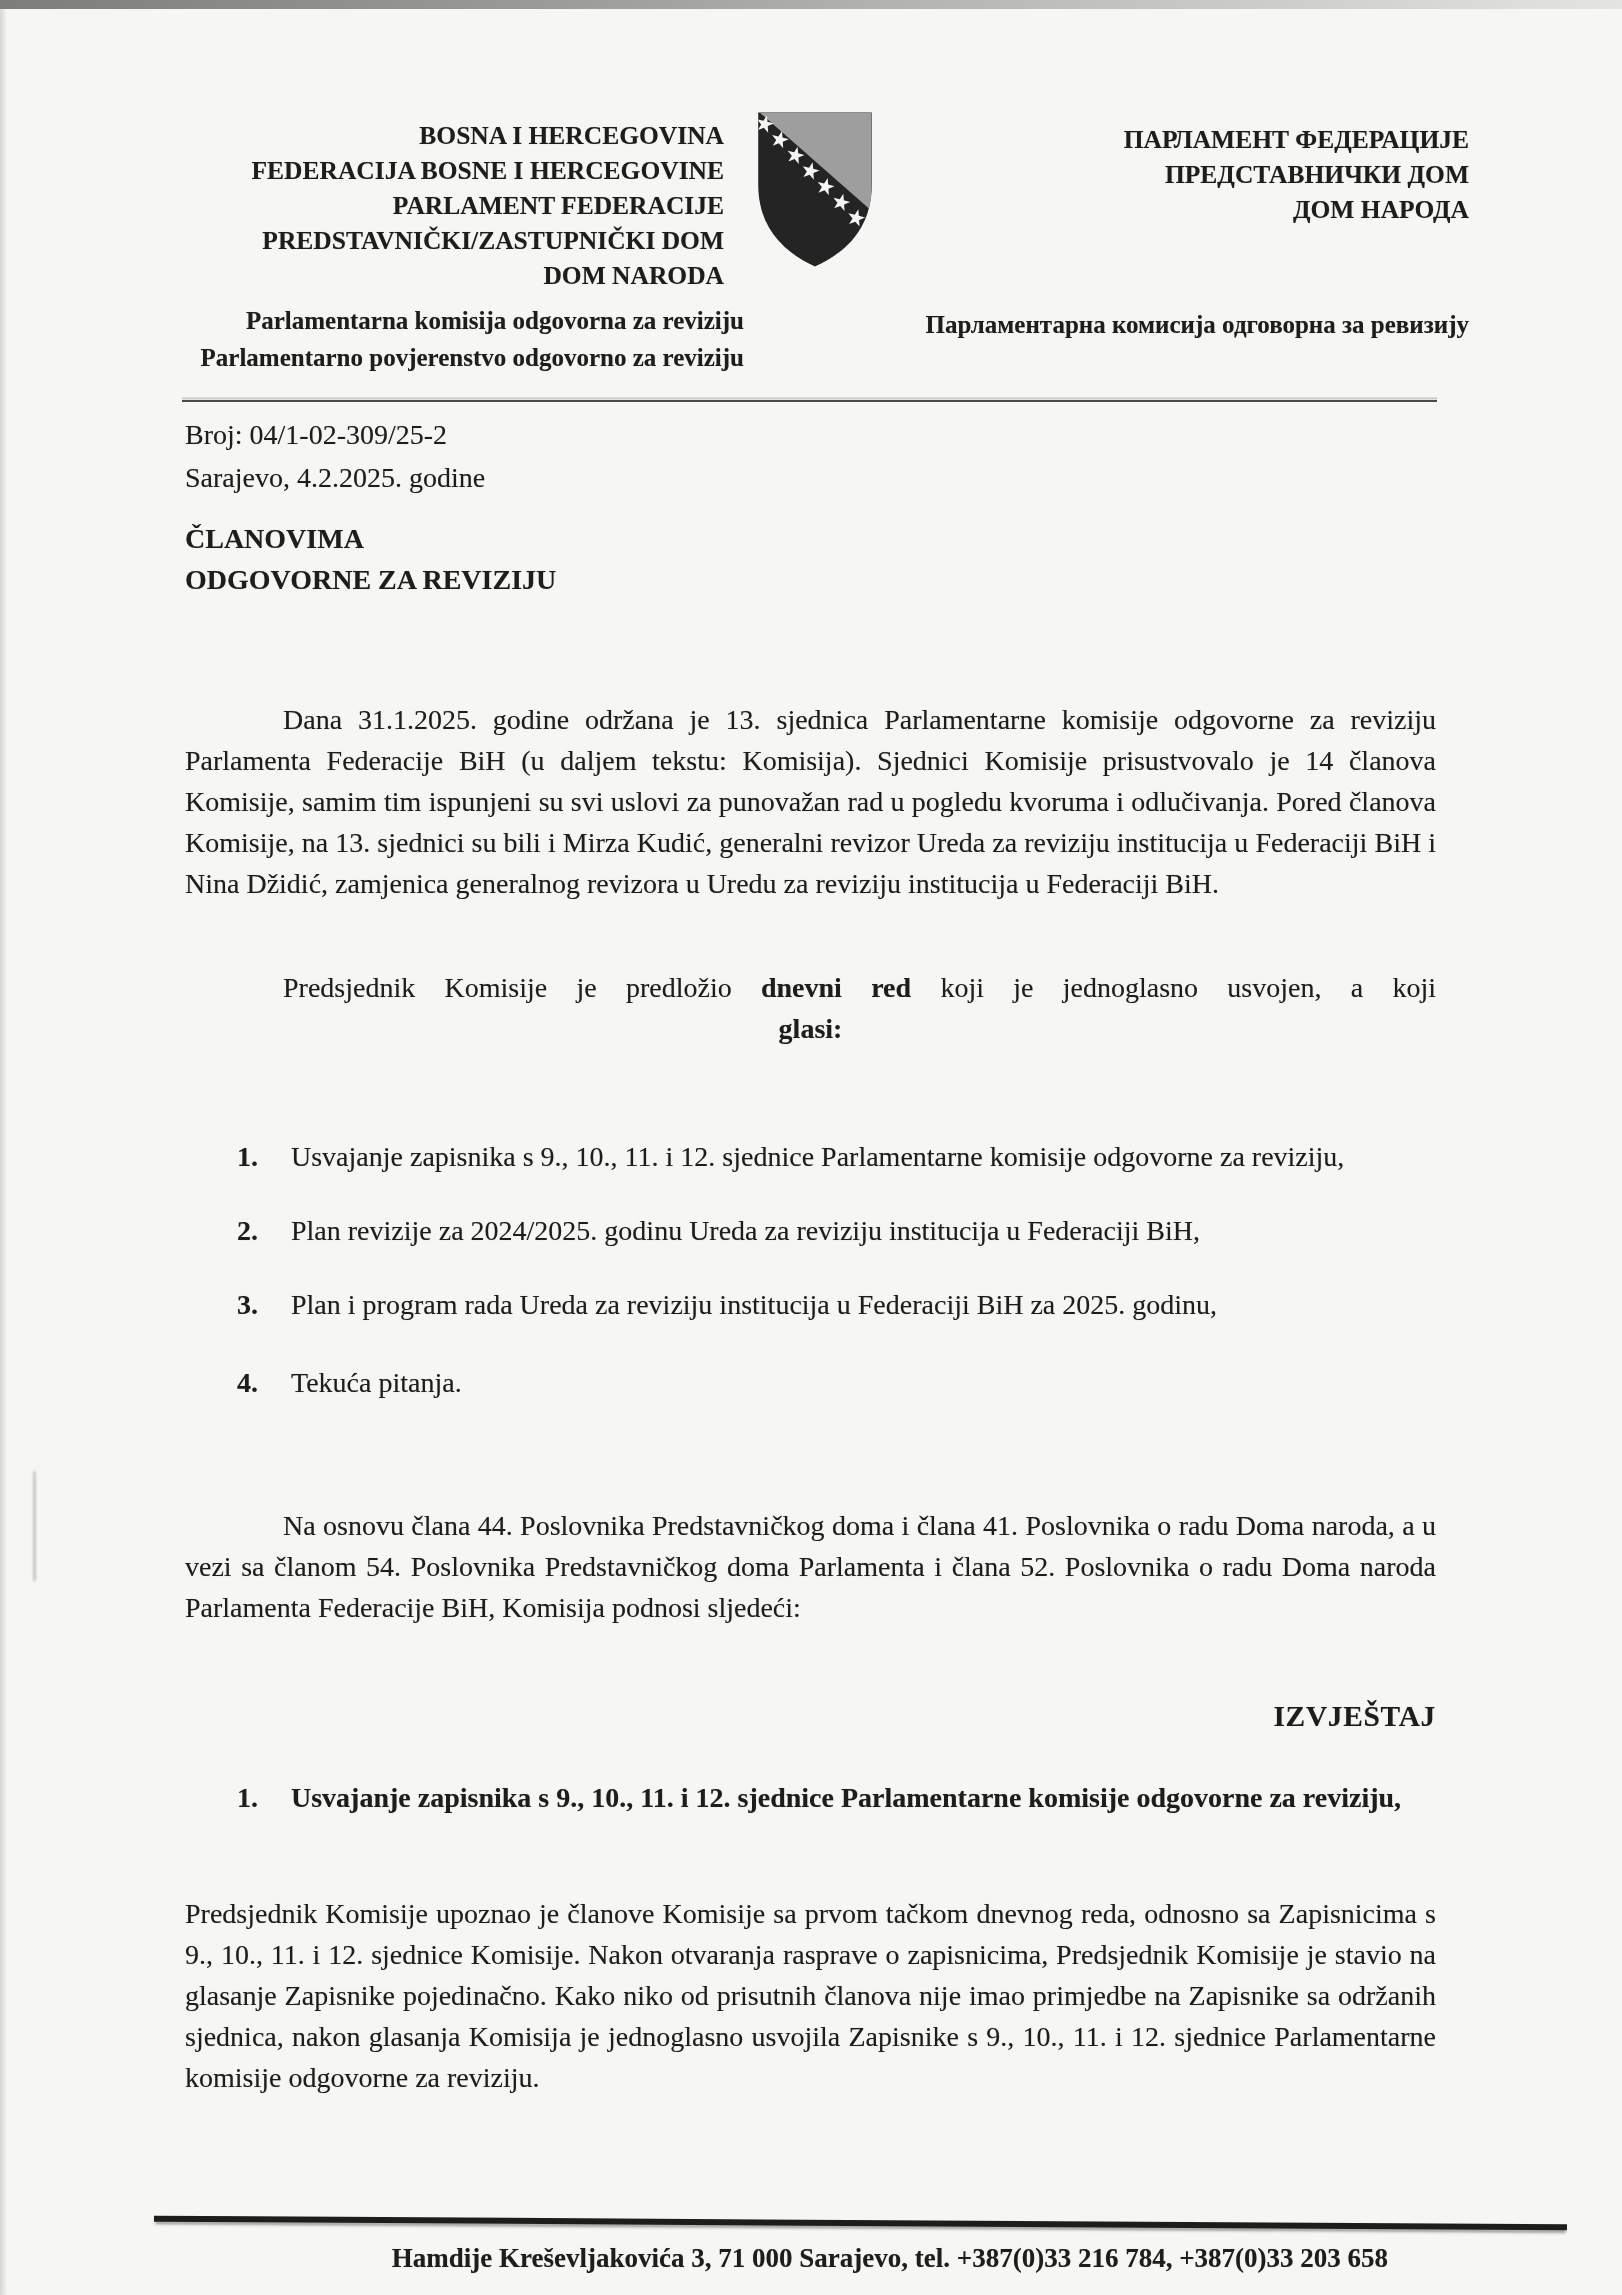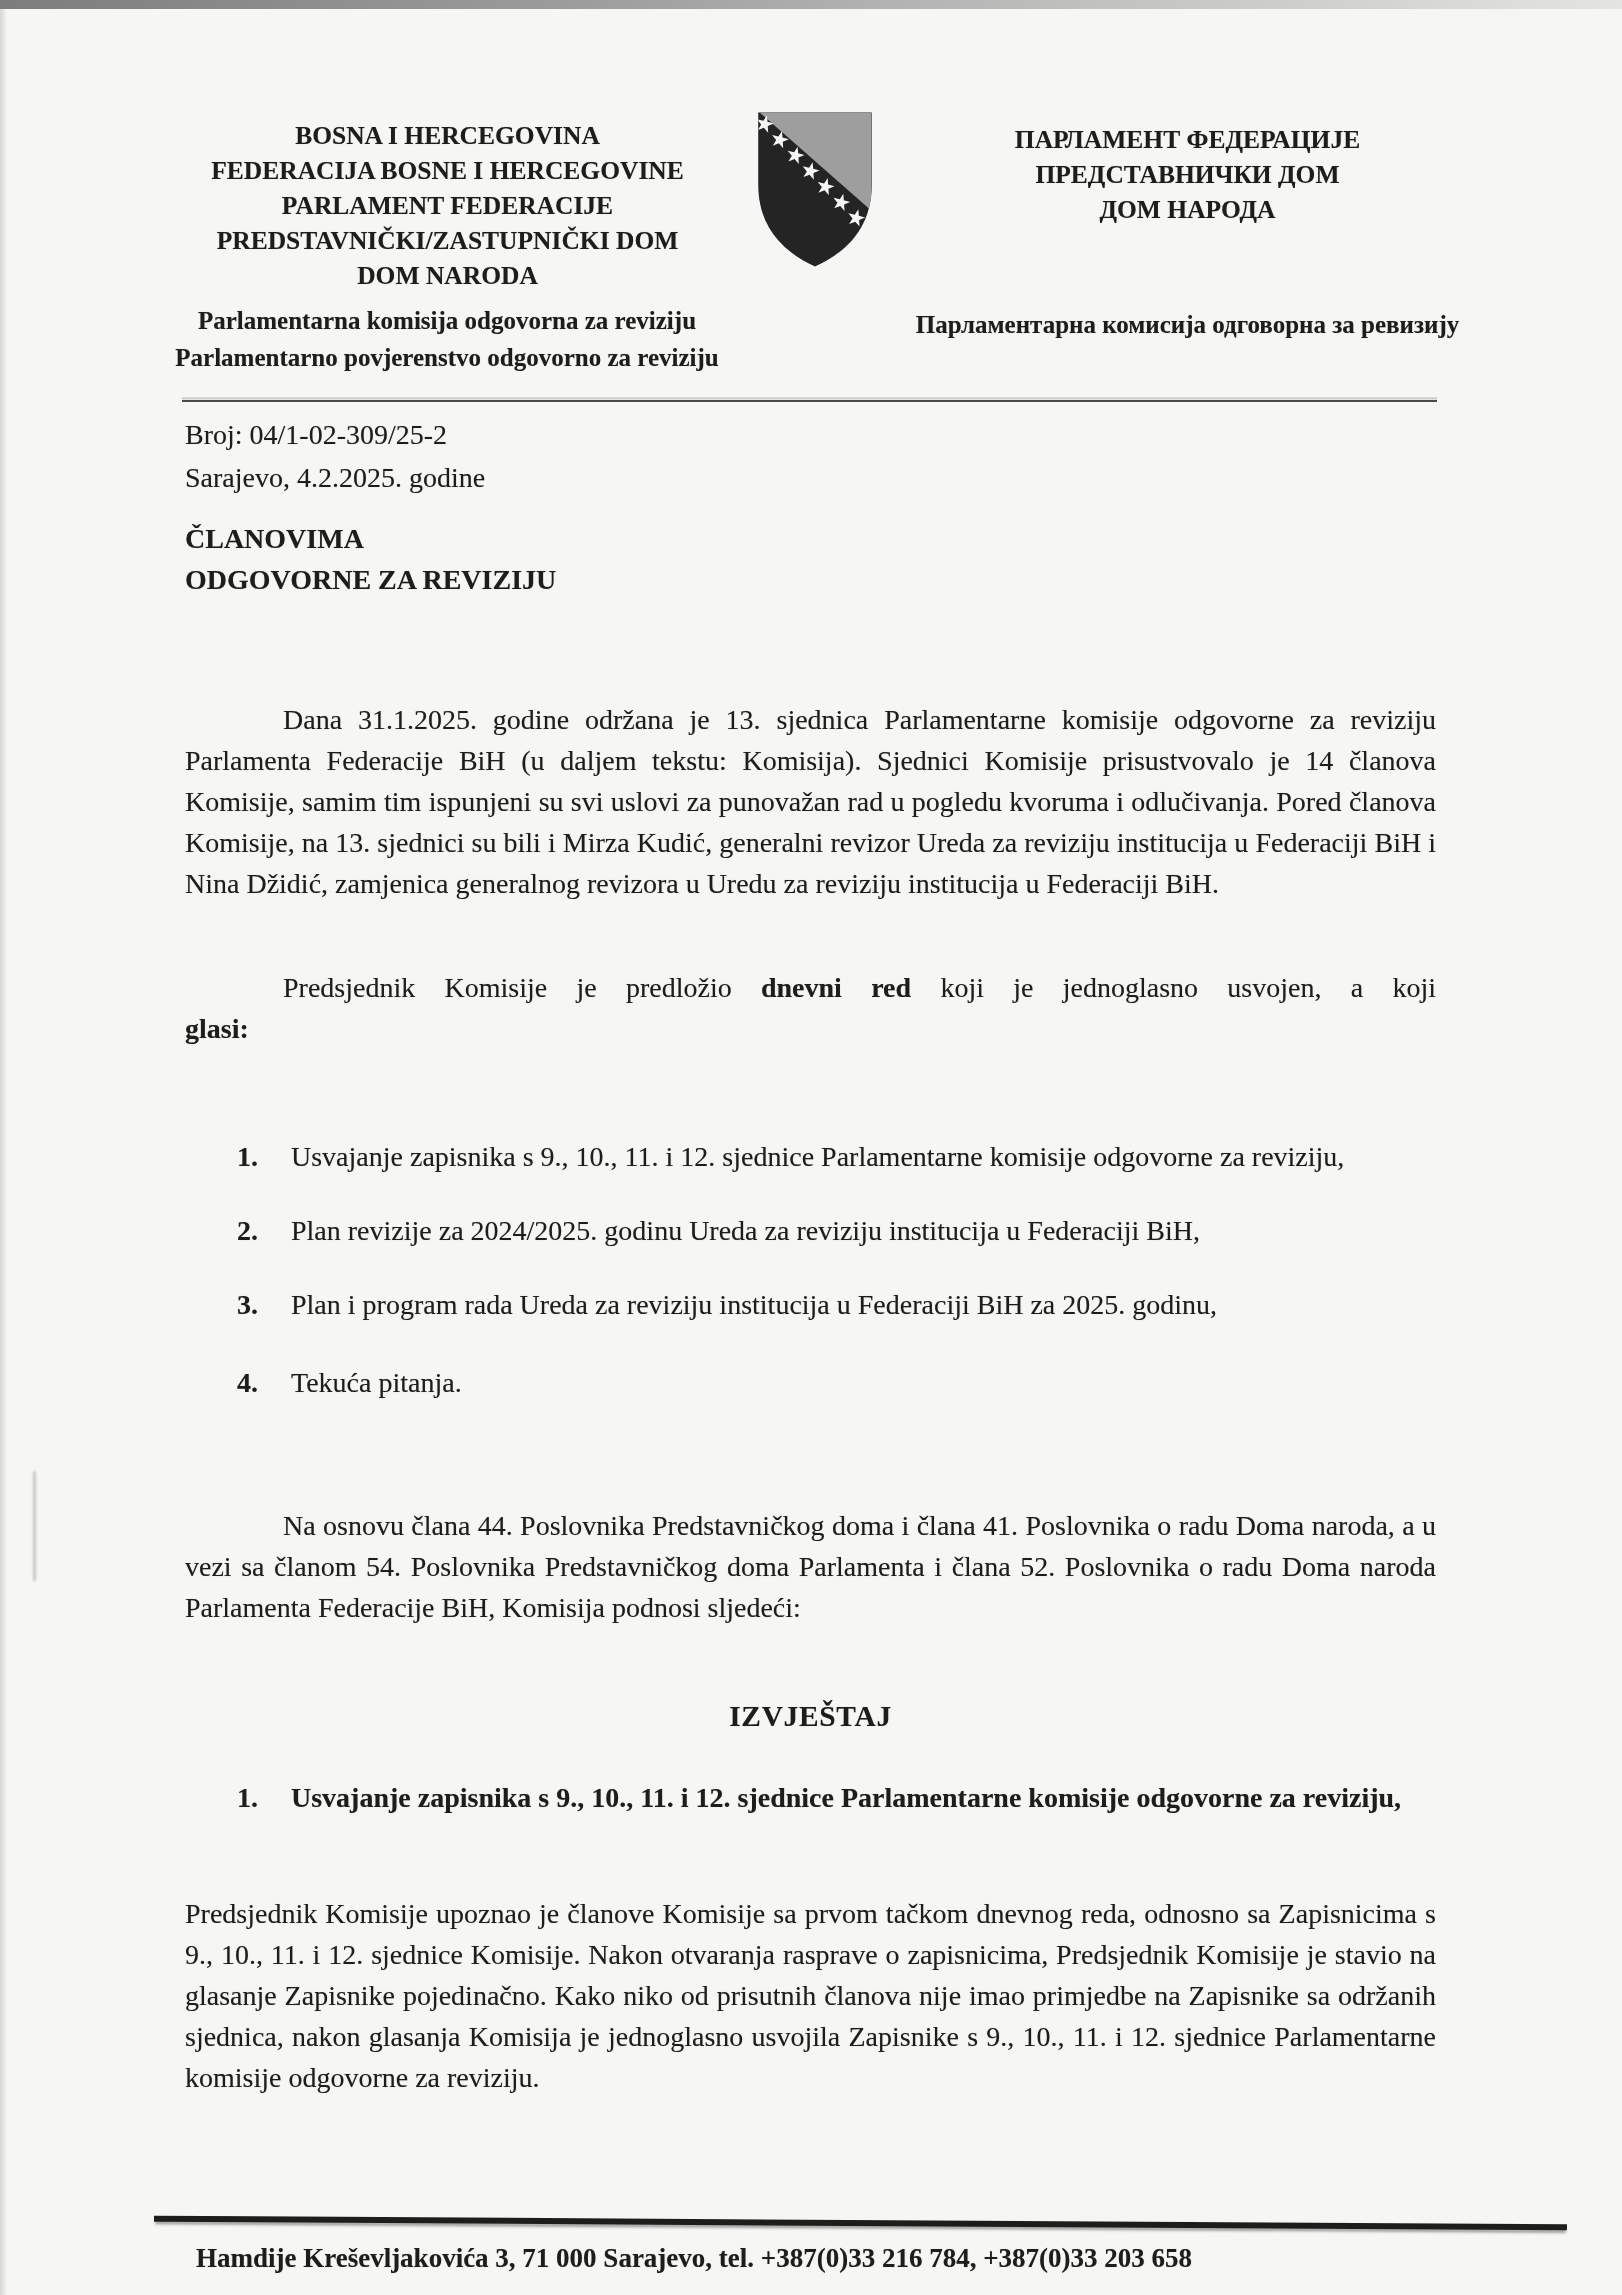--- a/index.html
+++ b/index.html
@@ -6,21 +6,21 @@
   html,body{margin:0;padding:0;}
   body{
     width:1623px;height:2295px;position:relative;
     background:#f6f6f5;
     font-family:"Liberation Serif","DejaVu Serif",serif;
     color:#1e1d1b;
     overflow:hidden;
   }
   .abs{position:absolute;}
   .ink{text-shadow:0 0 0.8px rgba(45,45,45,.38);}
-  .center{text-align:center;}
+  .center{text-align:right;}
 
   
   .top-scan{left:0;top:0;width:1623px;height:8.5px;
     background:linear-gradient(to right,#7d7d7d 0%,#9c9c9c 35%,#c4c4c3 70%,#e4e4e3 100%);}
   .left-edge{left:0;top:0;width:6.5px;height:2295px;
     background:linear-gradient(to right,rgba(130,130,130,.28),rgba(130,130,130,0));}
   .left-dash{left:33px;top:1471px;width:3.3px;height:110px;background:#c7c7c6;filter:blur(1px);border-radius:2px;}
 
   
   .hdr-left{left:171px;top:118px;width:553px;font-size:25.5px;line-height:35px;font-weight:bold;}
@@ -34,21 +34,21 @@
 
   .ref-no{left:185px;top:414px;font-size:28px;line-height:41px;}
   .place-date{left:185px;top:457px;font-size:28px;line-height:41px;}
 
   .addressee{left:185px;top:518px;width:785px;font-size:28px;line-height:41px;font-weight:bold;}
 
   .para{font-size:28px;line-height:41px;text-align:justify;}
   .p1{left:185px;top:699px;width:1251px;text-indent:98px;}
   .p2{left:185px;top:967px;width:1251px;}
   .p2 .l1{text-align:justify;text-align-last:justify;padding-left:98px;}
-  .p2 .l2{text-align:left;font-weight:bold;}
+  .p2 .l2{text-align:center;font-weight:bold;}
 
   .agenda{left:237px;top:1136px;width:1199px;}
   .agenda-item{display:flex;margin-bottom:33px;}
   .agenda-item:nth-child(2){margin-bottom:33px;}
   .agenda-item:nth-child(3){margin-bottom:37px;}
   .agenda-num{width:54px;flex:0 0 54px;font-weight:bold;font-size:28px;line-height:41px;}
   .agenda-text{width:1122px;font-size:28px;line-height:41px;text-align:justify;}
 
   .legal{left:185px;top:1505px;width:1251px;text-indent:98px;}
 

